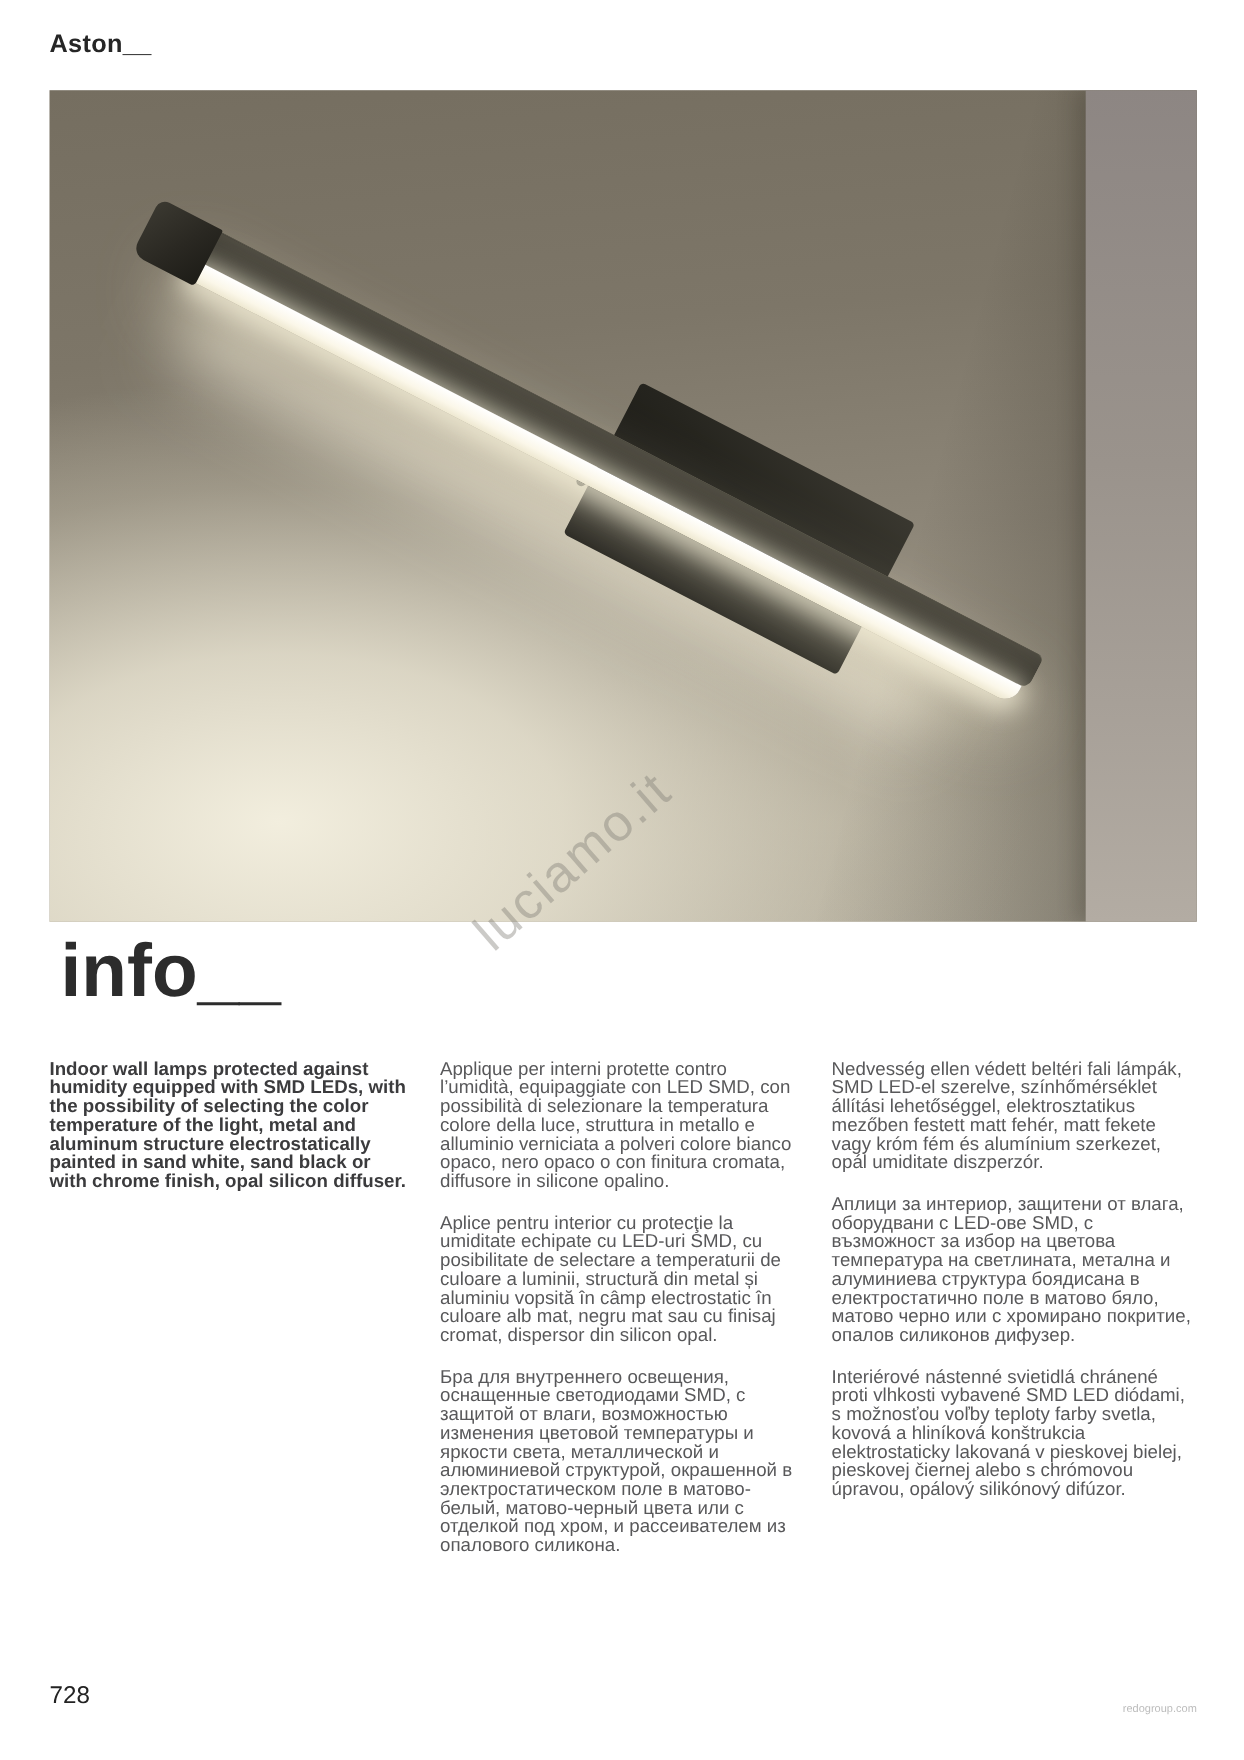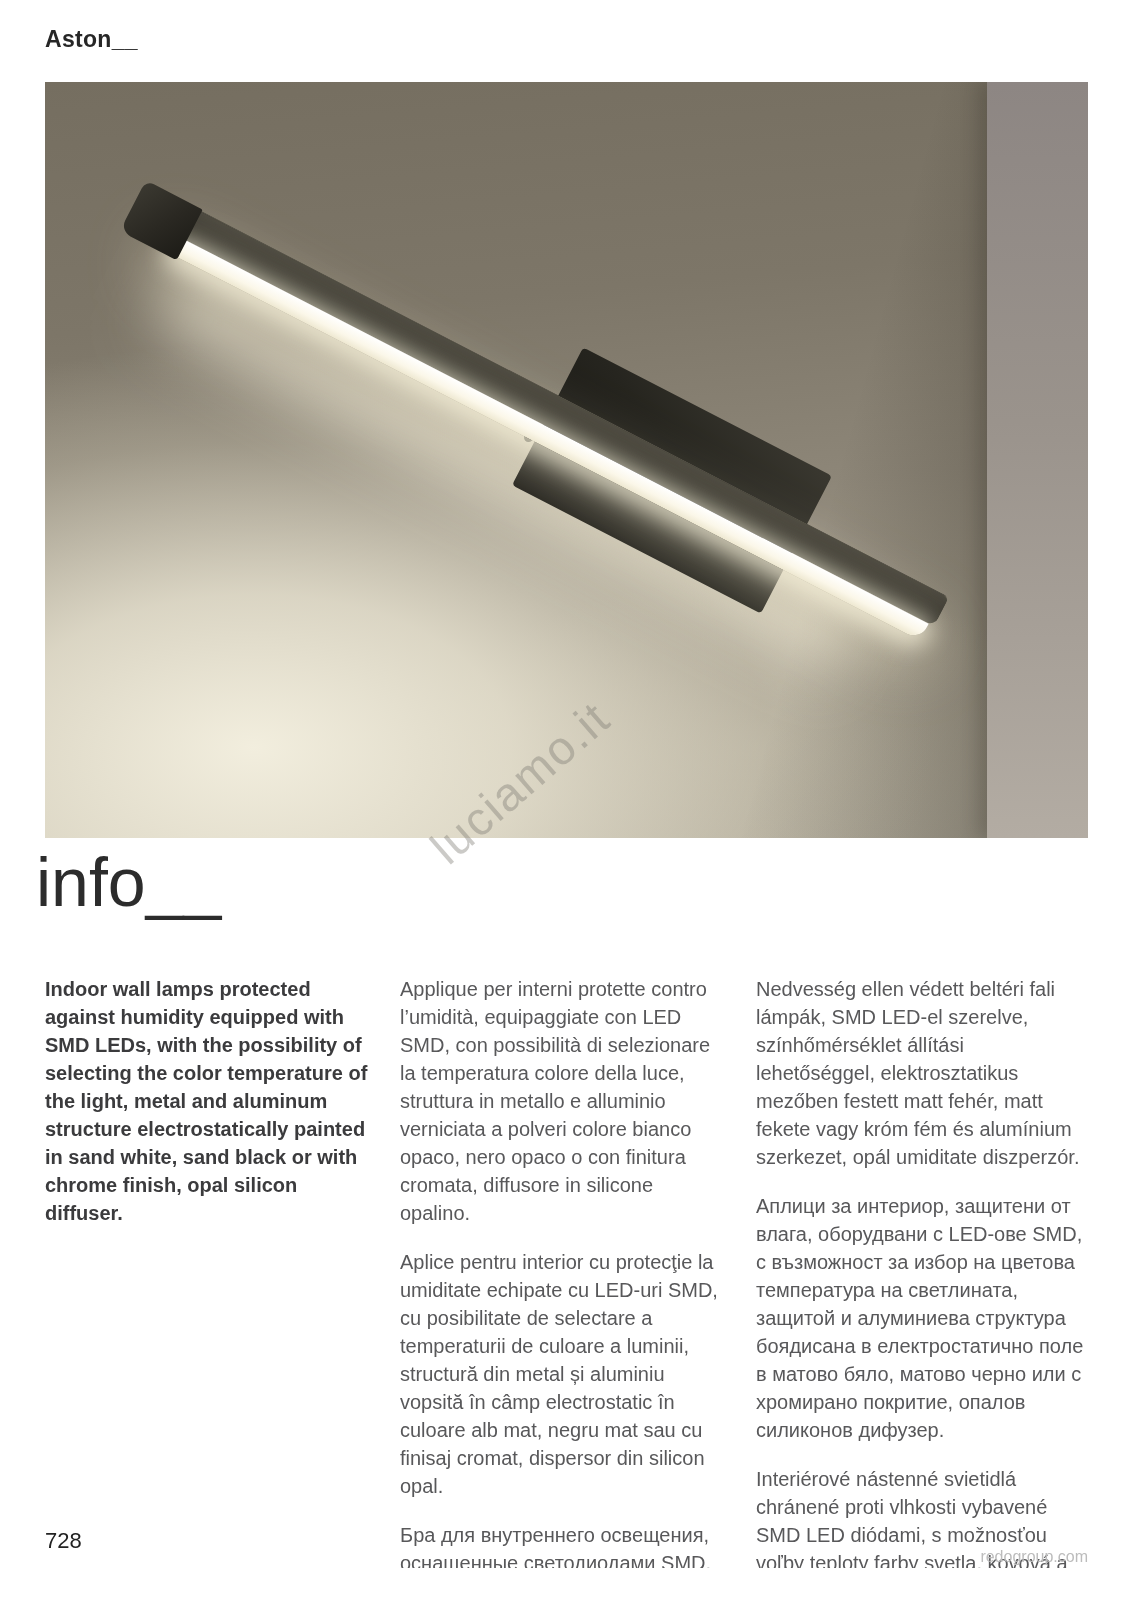--- a/index.html
+++ b/index.html
@@ -72,43 +72,43 @@
   .watermark {
     position:absolute; left:455px; top:822px; z-index:7;
     font-size:47px; line-height:52px; font-weight:400; letter-spacing:2px;
     color:rgba(126,122,114,.40);
     transform:rotate(-41deg); transform-origin:0 100%;
     white-space:nowrap; pointer-events:none;
   }
 
   
   .info-heading {
-    position:absolute; left:36px; top:843px;
-    font-size:68px; font-weight:400; color:#2c2c2c; letter-spacing:0;
+    position:absolute; left:55px; top:843px;
+    font-size:68px; font-weight:700; color:#2c2c2c; letter-spacing:0;
   }
 
   
   .columns {
     position:absolute; left:45px; top:963px; width:1041px;
     display:grid; grid-template-columns:325px 326px 330px; column-gap:30px;
   }
   .col p {
-    margin:12px 0 21px 0;
-    font-size:20px; line-height:28px; color:#58585a;
+    margin:0 0 21px 0;
+    font-size:17px; line-height:17px; color:#58585a;
   }
   .col-en p { font-weight:700; color:#3b3b3d; }
 
   
   .page-number {
     position:absolute; left:45px; top:1528px;
     font-size:22px; font-weight:500; color:#232323;
   }
   .website {
     position:absolute; right:43px; top:1548px;
-    font-size:16px; color:#bcbcbc;
+    font-size:10px; color:#bcbcbc;
   }
 </style>
 </head>
 <body>
 
 <div class="page">
 
   <div class="product-title">Aston__</div>
 
   <div class="photo">
@@ -132,21 +132,21 @@
     <div class="col col-en">
       <p>Indoor wall lamps protected against humidity equipped with SMD LEDs, with the possibility of selecting the color temperature of the light, metal and aluminum structure electrostatically painted in sand white, sand black or with chrome finish, opal silicon diffuser.</p>
     </div>
     <div class="col">
       <p>Applique per interni protette contro l’umidità, equipaggiate con LED SMD, con possibilità di selezionare la temperatura colore della luce, struttura in metallo e alluminio verniciata a polveri colore bianco opaco, nero opaco o con finitura cromata, diffusore in silicone opalino.</p>
       <p>Aplice pentru interior cu protecţie la umiditate echipate cu LED-uri SMD, cu posibilitate de selectare a temperaturii de culoare a luminii, structură din metal și aluminiu vopsită în câmp electrostatic în culoare alb mat, negru mat sau cu finisaj cromat, dispersor din silicon opal.</p>
       <p>Бра для внутреннего освещения, оснащенные светодиодами SMD, с защитой от влаги, возможностью изменения цветовой температуры и яркости света, металлической и алюминиевой структурой, окрашенной в электростатическом поле в матово-белый, матово-черный цвета или с отделкой под хром, и рассеивателем из опалового силикона.</p>
     </div>
     <div class="col">
       <p>Nedvesség ellen védett beltéri fali lámpák, SMD LED-el szerelve, színhőmérséklet állítási lehetőséggel, elektrosztatikus mezőben festett matt fehér, matt fekete vagy króm fém és alumínium szerkezet, opál umiditate diszperzór.</p>
-      <p>Аплици за интериор, защитени от влага, оборудвани с LED-ове SMD, с възможност за избор на цветова температура на светлината, защитой и алуминиева структура боядисана в електростатично поле в матово бяло, матово черно или с хромирано покритие, опалов силиконов дифузер.</p>
+      <p>Аплици за интериор, защитени от влага, оборудвани с LED-ове SMD, с възможност за избор на цветова температура на светлината, метална и алуминиева структура боядисана в електростатично поле в матово бяло, матово черно или с хромирано покритие, опалов силиконов дифузер.</p>
       <p>Interiérové nástenné svietidlá chránené proti vlhkosti vybavené SMD LED diódami, s možnosťou voľby teploty farby svetla, kovová a hliníková konštrukcia elektrostaticky lakovaná v pieskovej bielej, pieskovej čiernej alebo s chrómovou úpravou, opálový silikónový difúzor.</p>
     </div>
   </div>
 
   <div class="page-number">728</div>
   <div class="website">redogroup.com</div>
 
 </div>
 
 </body></html>

